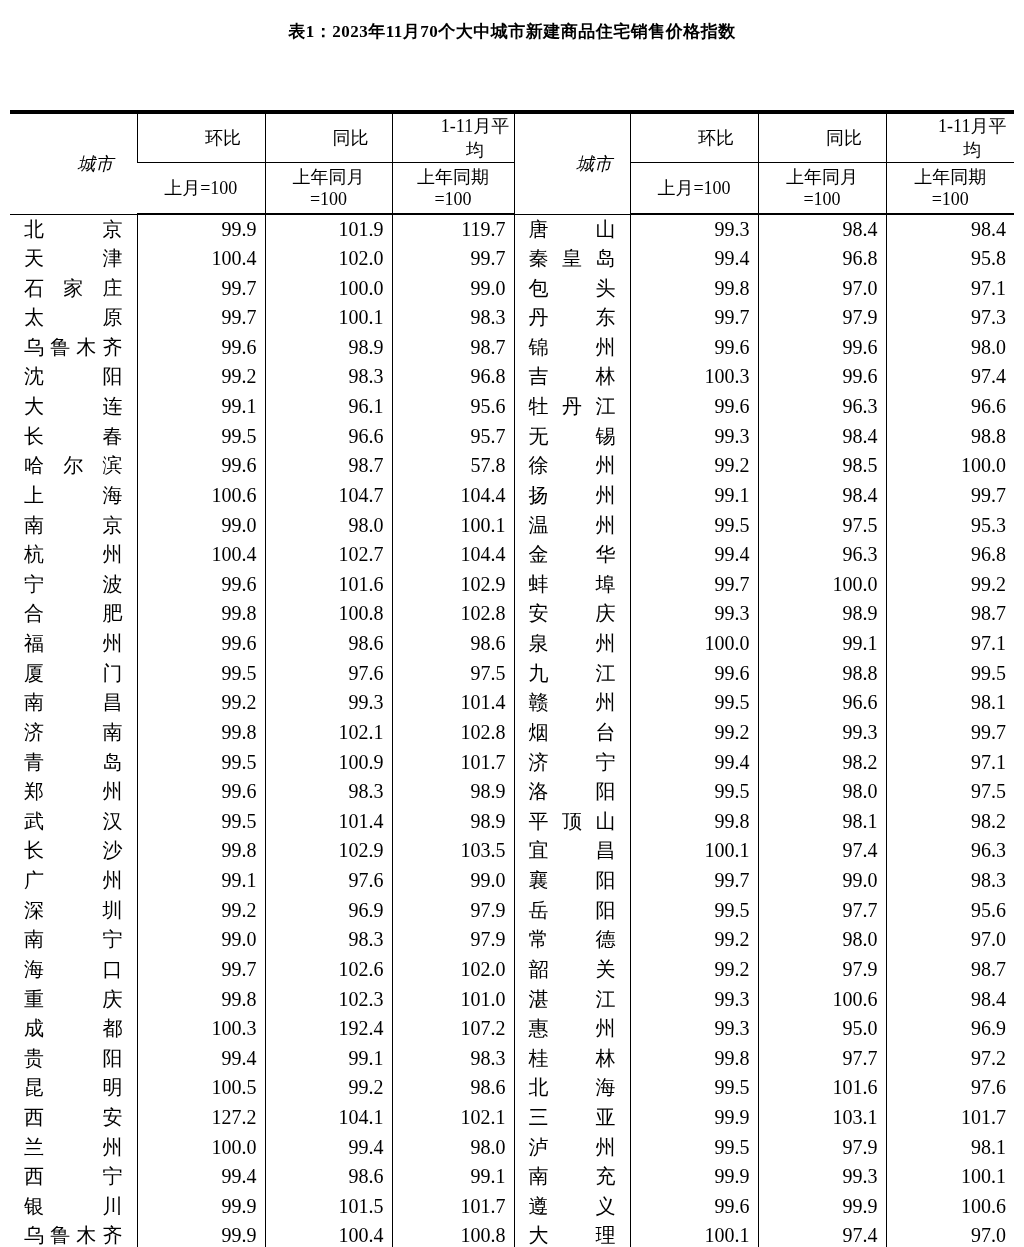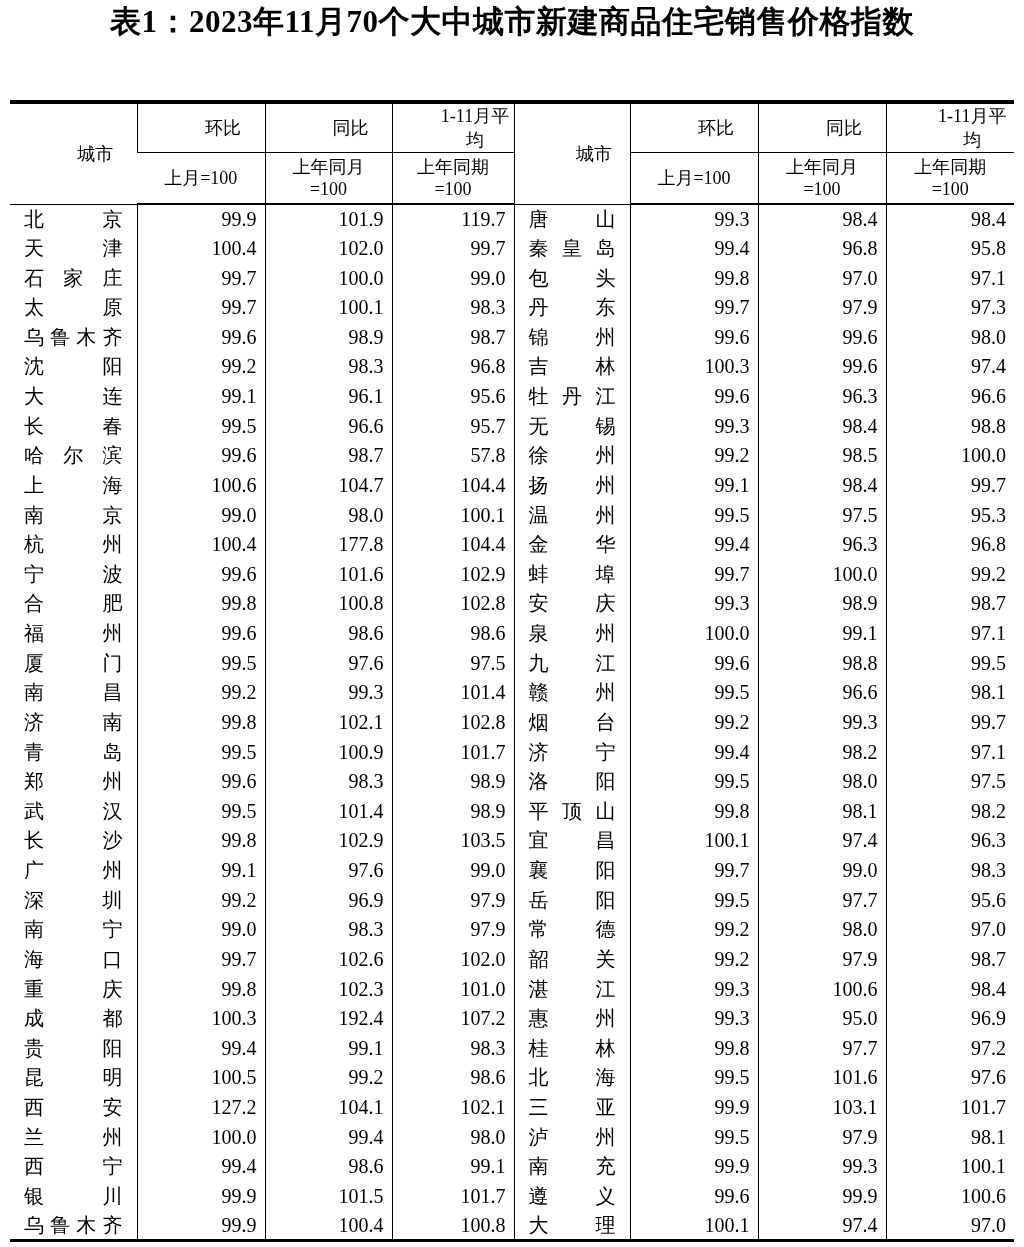--- a/index.html
+++ b/index.html
@@ -2,24 +2,24 @@
 <html><head>
 <meta charset="utf-8">
 <style>
   html,body{margin:0;padding:0;background:#ffffff;}
   body{
     width:1024px;height:1247px;position:relative;
     color:#000;
     font-family:"Liberation Serif","DejaVu Serif",serif;
   }
   .title{
-    margin:4px 0 0 0;
+    margin:14px 0 0 0;
     text-align:center;
     font-weight:bold;
-    font-size:31px;
+    font-size:17px;
     line-height:36px;
     letter-spacing:0.5px;
     font-family:"Liberation Serif","DejaVu Serif",serif;
   }
   table.price-table{
     border-collapse:collapse;
     table-layout:fixed;
     width:1004px;
     margin:60px 0 0 10px;
     border-top:4px solid #000;
@@ -38,20 +38,21 @@
     height:28px;
     font-size:18px;
     border-bottom:1px solid #000;
     text-align:center;
     padding-left:44px;
   }
   .price-table thead th.city-h{
     border-bottom:2px solid #000;
     font-size:19px;
     text-align:center;
+    font-style:italic;
   }
   .price-table thead tr.h2 th{
     height:50px;
     font-size:18px;
     line-height:22px;
     border-bottom:2px solid #000;
     text-align:center;
     white-space:pre-line;
   }
   .price-table tbody tr{height:29.63px;}
@@ -268,21 +269,21 @@
         </td>
         <td class="num">99.5</td>
         <td class="num">97.5</td>
         <td class="num">95.3</td>
       </tr>
       <tr>
         <td class="city">
           <span class="city-name">杭州</span>
         </td>
         <td class="num">100.4</td>
-        <td class="num">177.8</td>
+        <td class="num">102.7</td>
         <td class="num">104.4</td>
         <td class="city">
           <span class="city-name">金华</span>
         </td>
         <td class="num">99.4</td>
         <td class="num">96.3</td>
         <td class="num">96.8</td>
       </tr>
       <tr>
         <td class="city">

